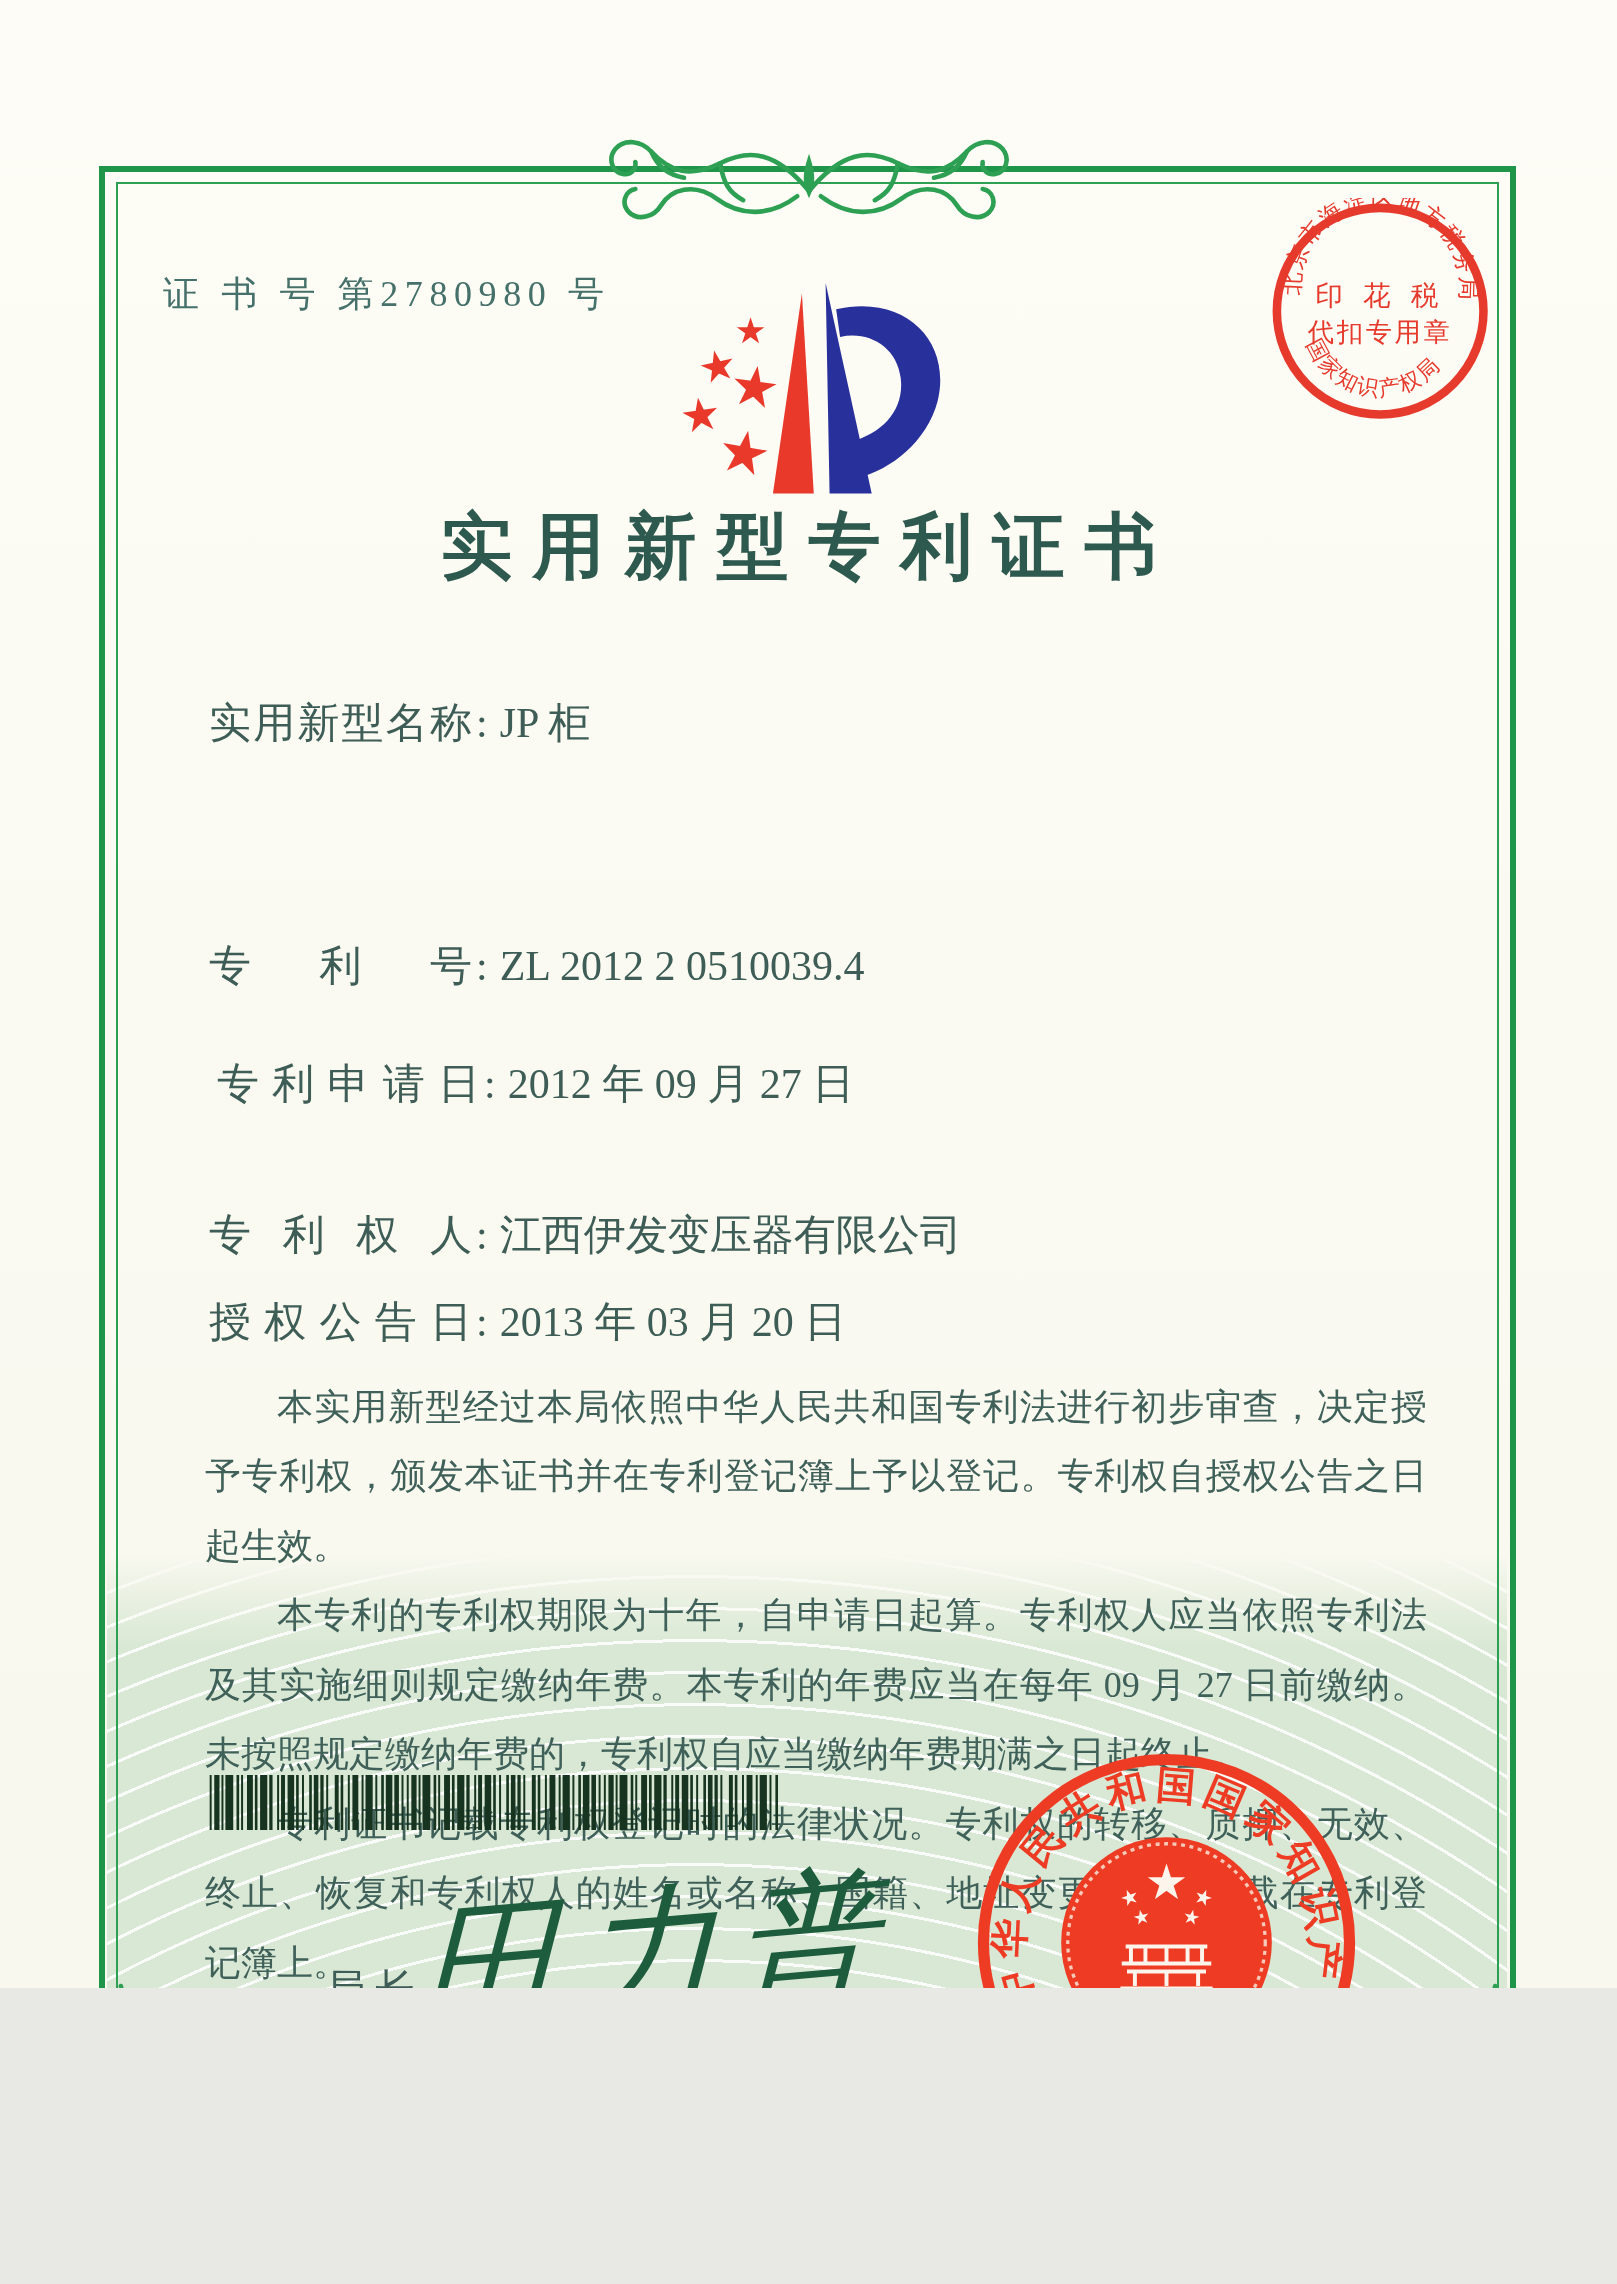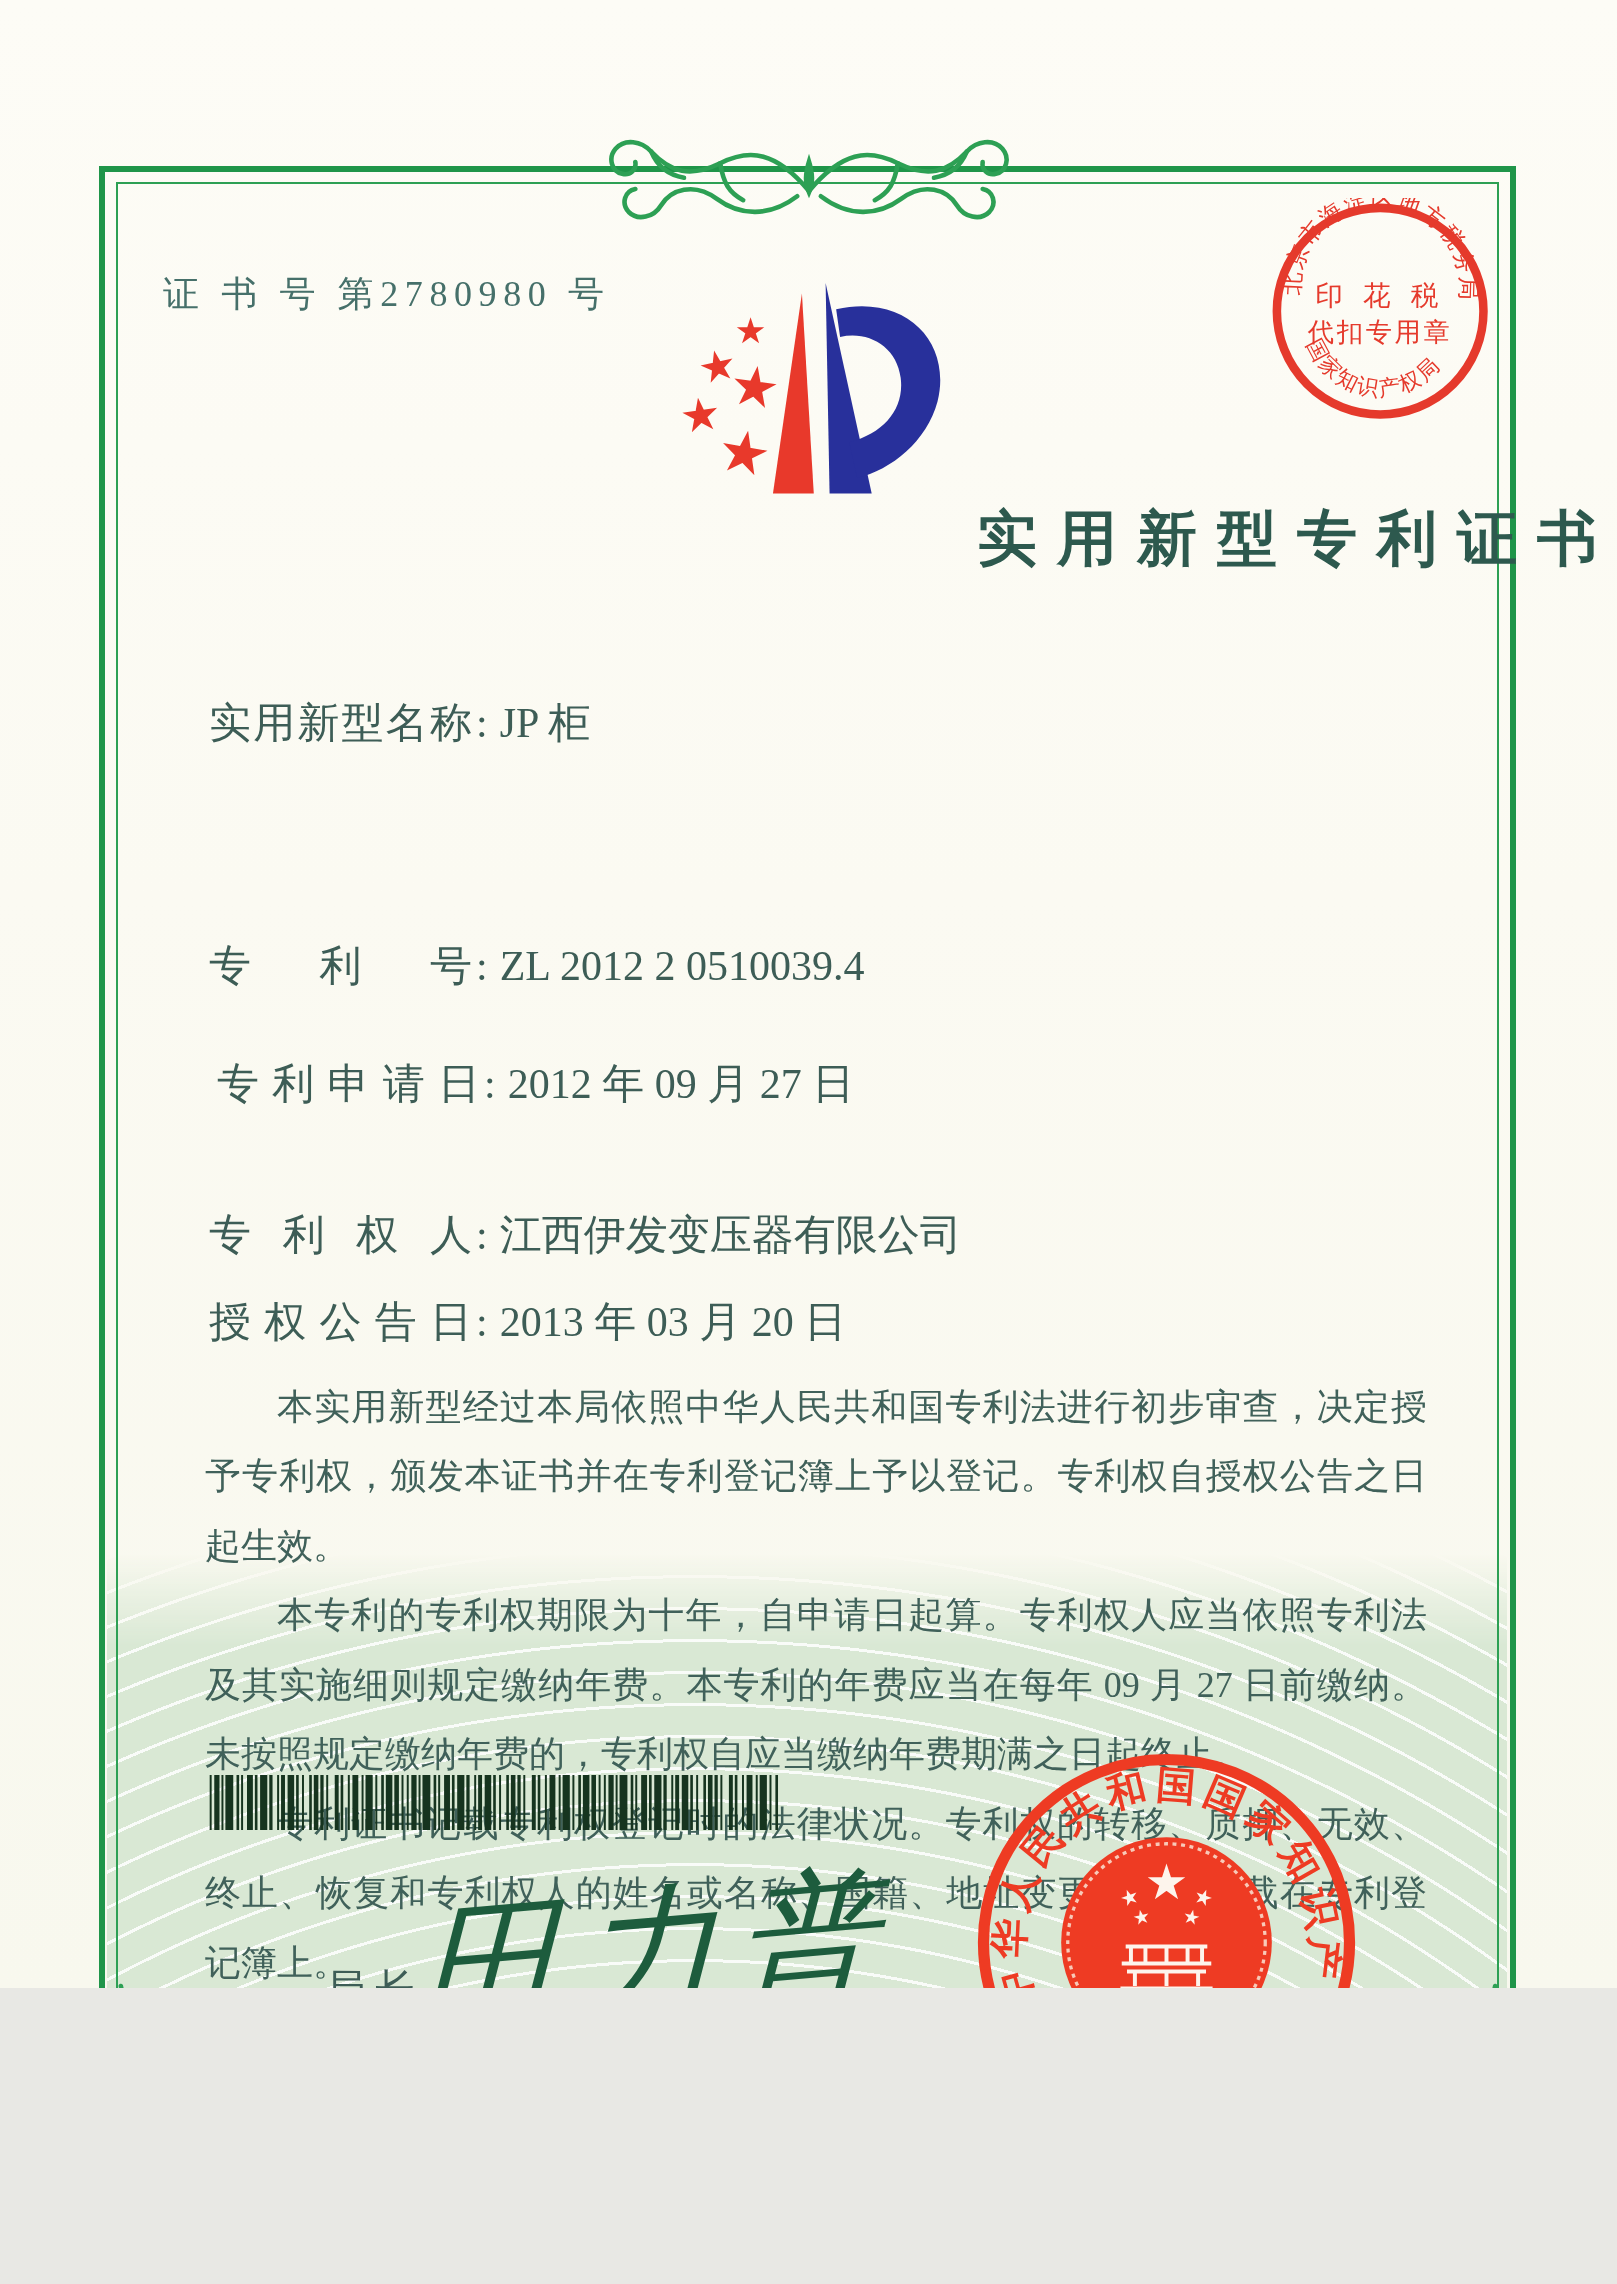--- a/index.html
+++ b/index.html
@@ -19,22 +19,22 @@
     background:
       repeating-radial-gradient(circle at 42% 235%, rgba(255,255,255,0) 0 29px, rgba(255,255,255,.85) 29px 32px),
       #d9e8d4;
     -webkit-mask-image:linear-gradient(180deg,transparent 0,#000 14%,#000 100%);
     mask-image:linear-gradient(180deg,transparent 0,#000 14%,#000 100%);
   }
   
   .orn{position:absolute;}
   
   .certno{position:absolute;left:163px;top:270px;font-size:36px;letter-spacing:6.6px;color:#46706a;}
-  .title{position:absolute;left:0;top:499px;width:100%;text-align:right;
-    font-size:60px;font-weight:600;letter-spacing:20px;color:#2d594e;}
+  .title{position:absolute;left:0;top:499px;width:100%;text-align:center;
+    font-size:72px;font-weight:600;letter-spacing:20px;color:#2d594e;}
   .field{position:absolute;left:209px;font-size:42px;color:#3d5d56;white-space:nowrap;font-family:Liberation Serif, serif;}
   .flabel{display:inline-block;width:263px;text-align:justify;text-align-last:justify;}
   .fcolon{display:inline-block;margin:0 12px 0 4px;}
   .body-text{position:absolute;left:205px;top:1373px;width:1222px;
     font-size:36px;line-height:1.93;color:#40615a;text-align:justify;}
   .body-text p{margin:0;text-indent:2em;}
   .sign-label{position:absolute;left:325px;top:1962px;font-size:41px;color:#3d5d56;letter-spacing:9.2px;}
   .footer{position:absolute;left:0;top:2102px;width:100%;text-align:center;
     font-size:28px;color:#2f7a52;letter-spacing:4px;}
   .seal-date{position:absolute;left:1019px;top:2015px;font-size:38px;color:#1b5b3e;

